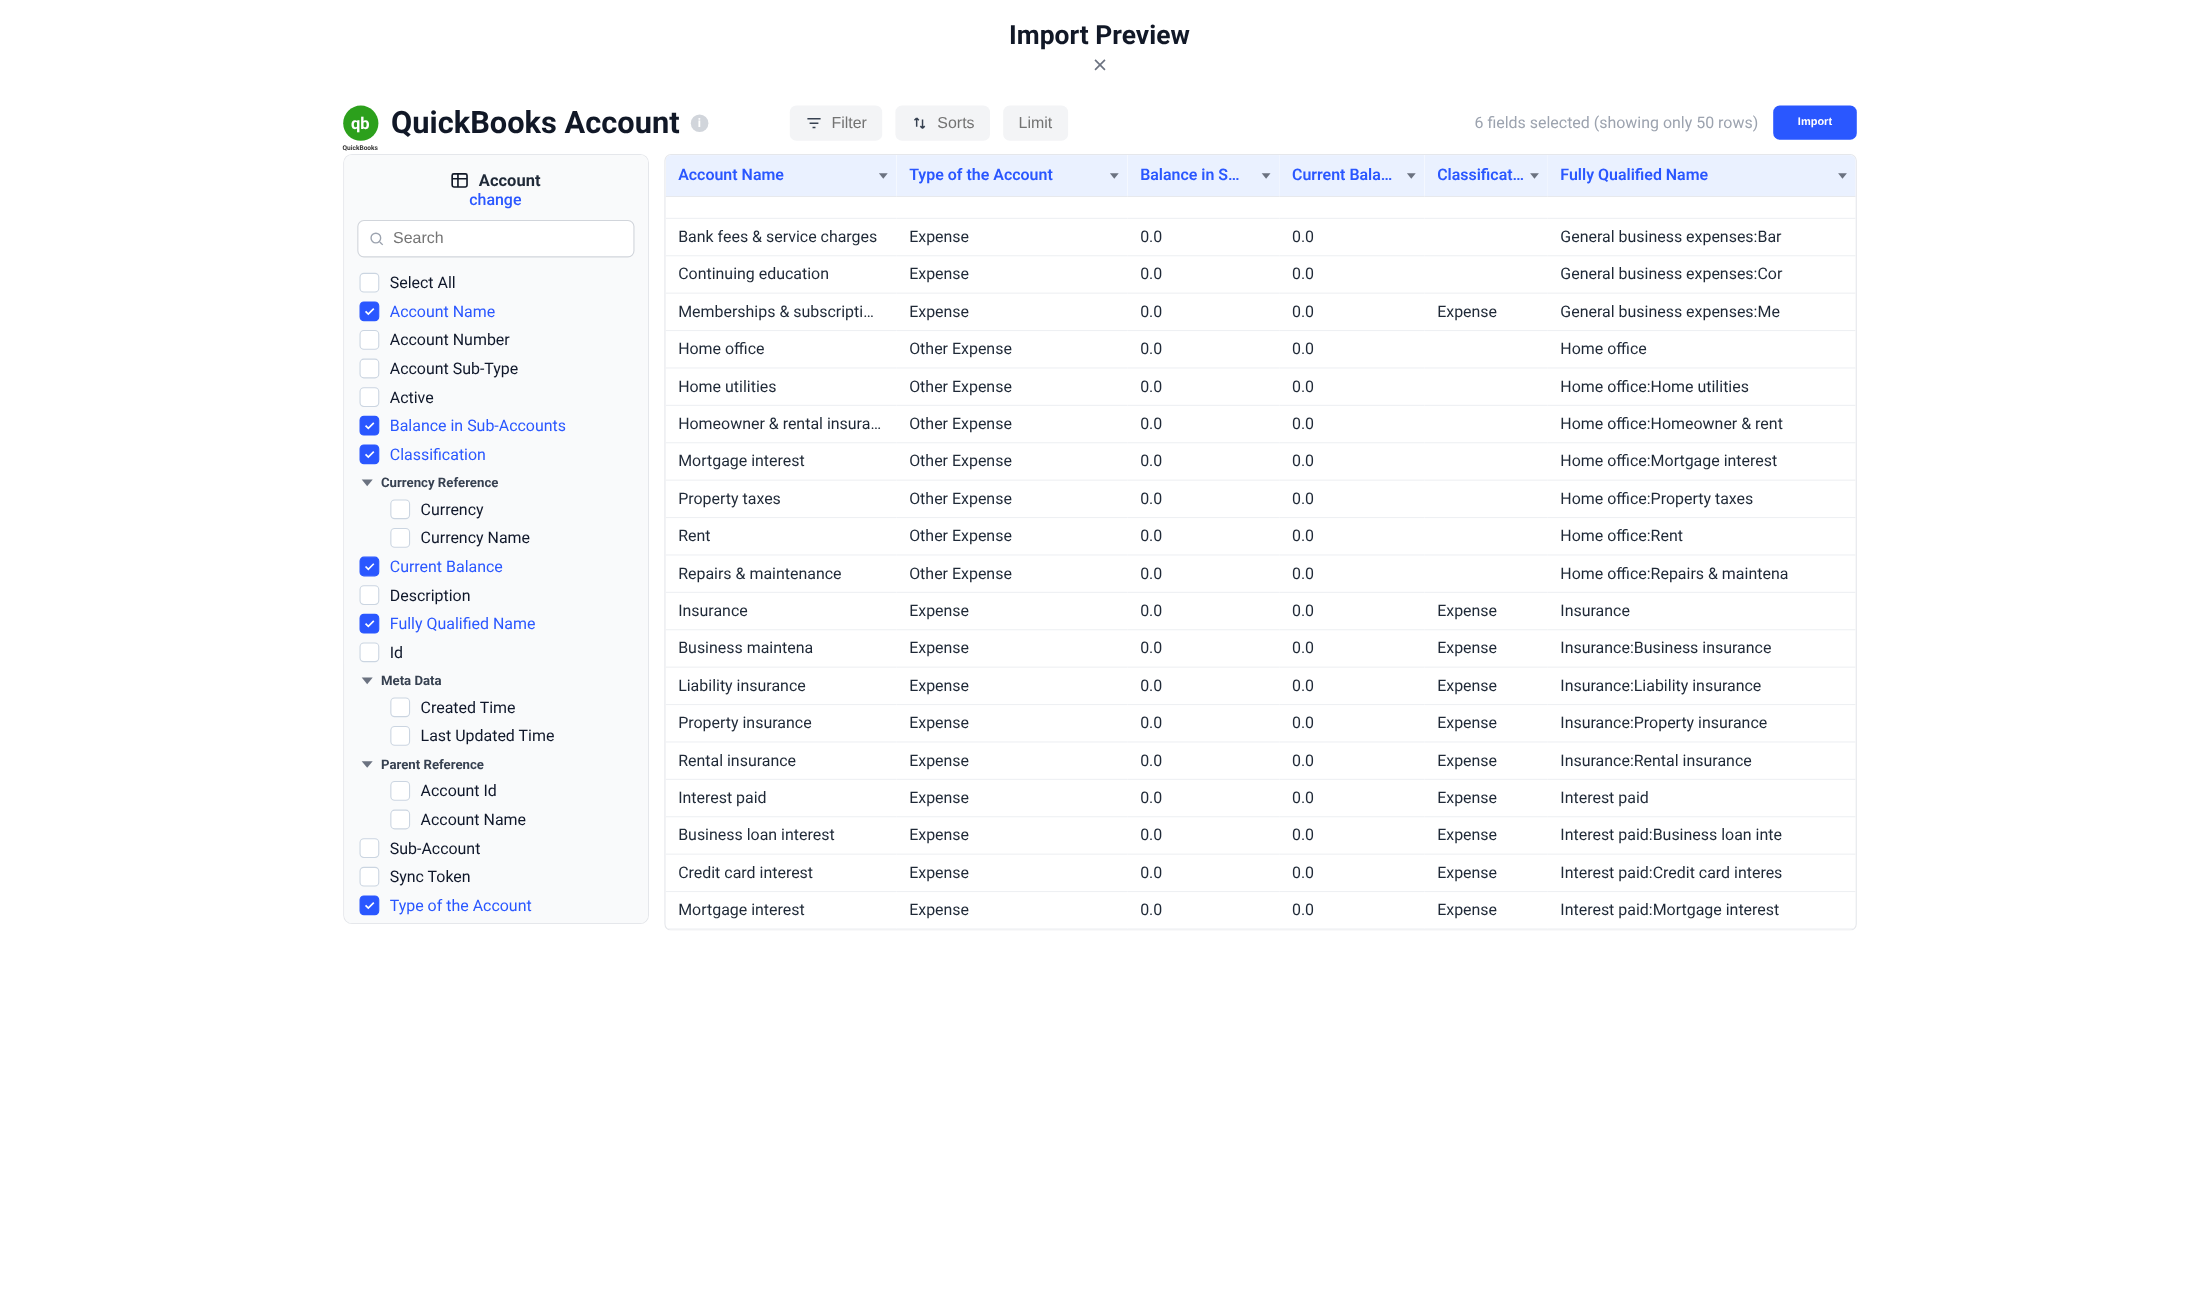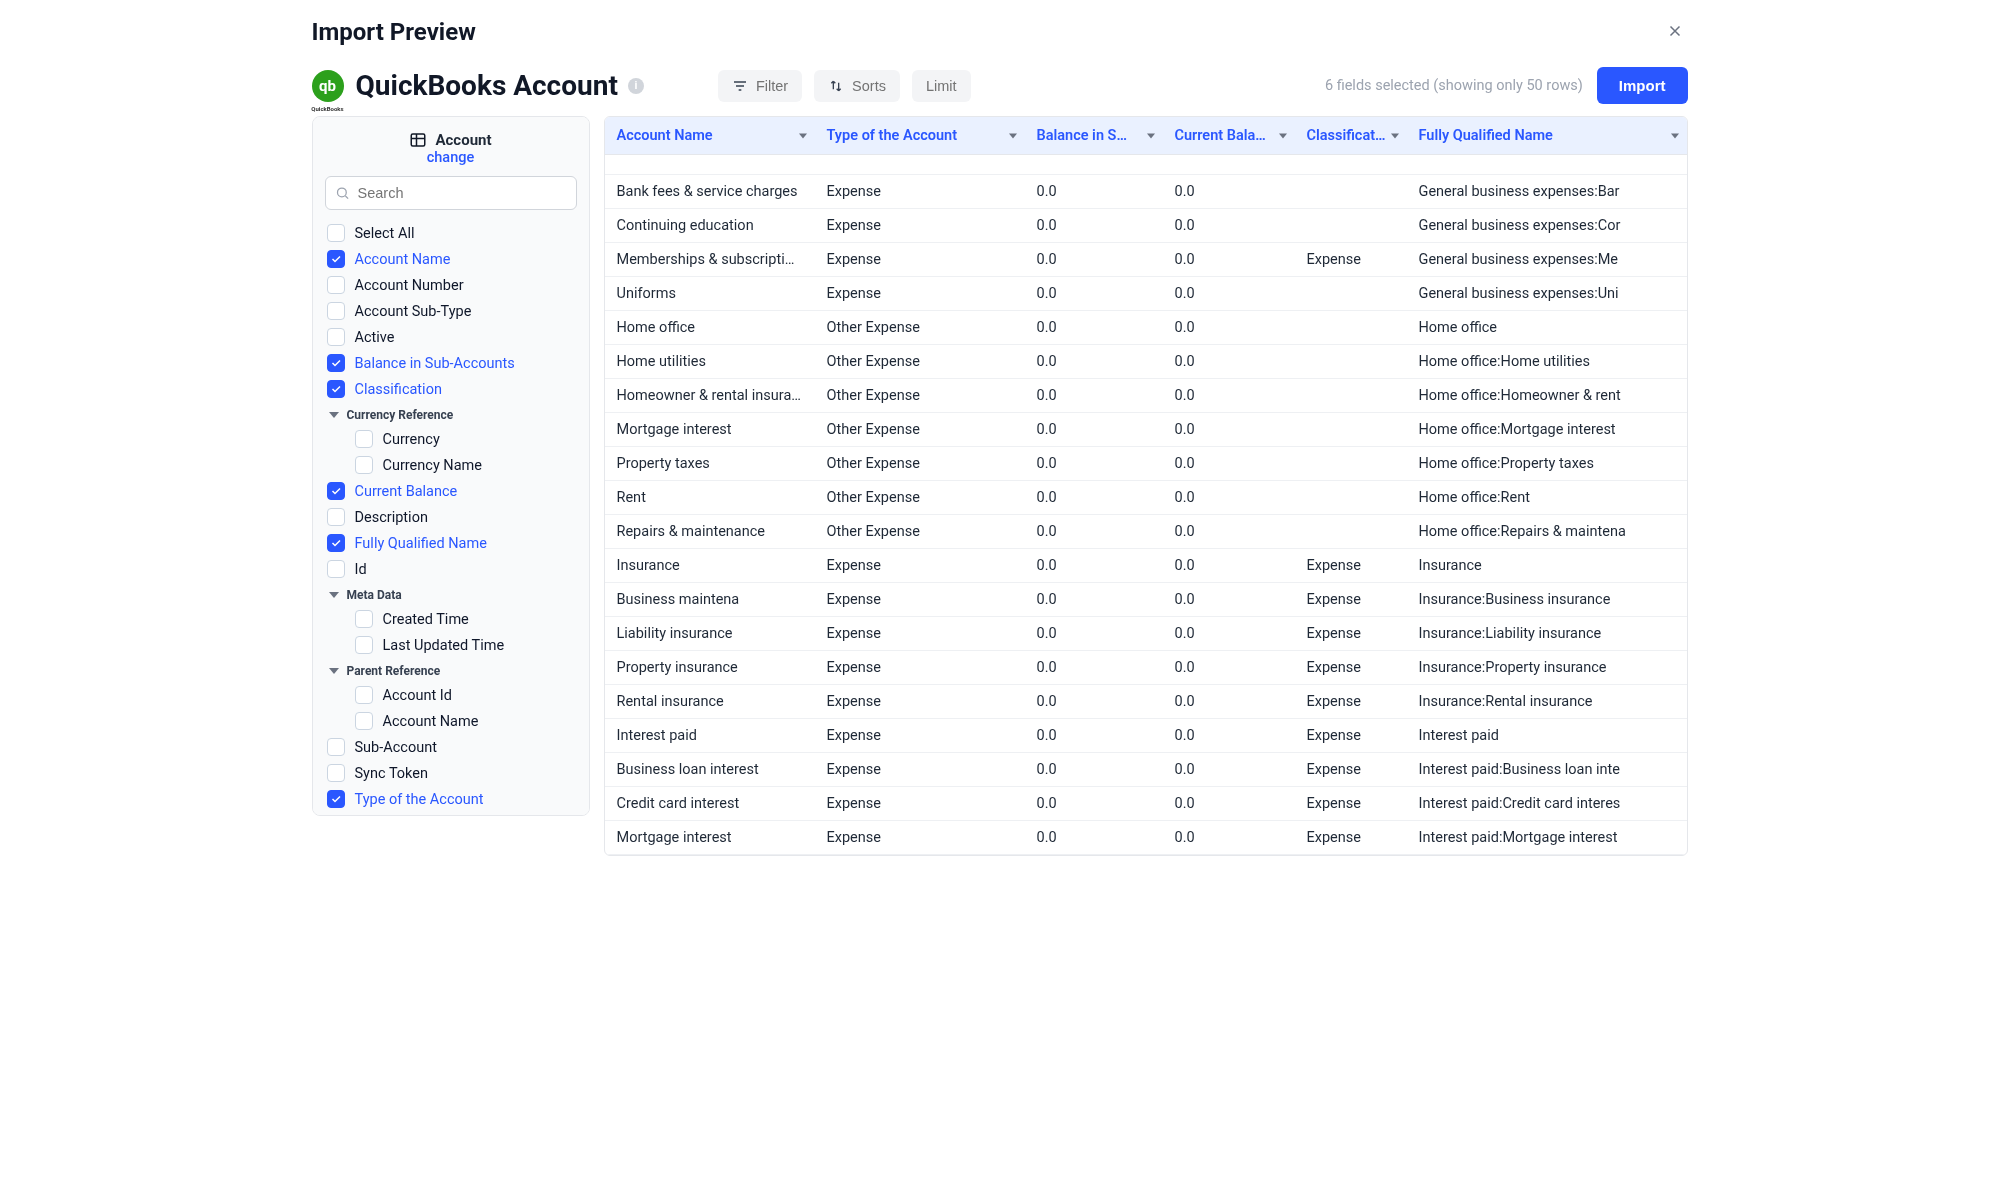--- a/index.html
+++ b/index.html
@@ -10,23 +10,24 @@
     color: #1f2937;
     font-size: 14.5px;
   }
   .modal {
     width: 1412px;
     margin: 0 auto;
     padding: 14px 18px 0 18px;
   }
   .modal-header {
     display: flex;
-    align-items: flex-start;
+    align-items: center;
     justify-content: space-between;
     padding: 4px 0 14px 0;
+    flex-direction: column;
   }
   .modal-title {
     font-size: 24px;
     font-weight: 700;
     color: #111827;
   }
   .close-btn {
     background: none;
     border: none;
     cursor: pointer;
@@ -108,21 +109,21 @@
   .selected-note {
     color: #9ca3af;
     font-size: 14.5px;
   }
   .import-btn {
     background: #2a57ff;
     color: #fff;
     border: none;
     border-radius: 6px;
     padding: 10px 22px;
-    font-size: 15px;
+    font-size: 10px;
     font-weight: 600;
     cursor: pointer;
   }
 
   
   .main {
     display: flex;
     gap: 14px;
     align-items: flex-start;
   }
@@ -493,28 +494,20 @@
             </tr>
             <tr>
               <td>Memberships &amp; subscriptions</td>
               <td>Expense</td>
               <td>0.0</td>
               <td>0.0</td>
               <td>Expense</td>
               <td>General business expenses:Me</td>
             </tr>
             <tr>
-              <td>Uniforms</td>
-              <td>Expense</td>
-              <td>0.0</td>
-              <td>0.0</td>
-              <td></td>
-              <td>General business expenses:Uni</td>
-            </tr>
-            <tr>
               <td>Home office</td>
               <td>Other Expense</td>
               <td>0.0</td>
               <td>0.0</td>
               <td></td>
               <td>Home office</td>
             </tr>
             <tr>
               <td>Home utilities</td>
               <td>Other Expense</td>

